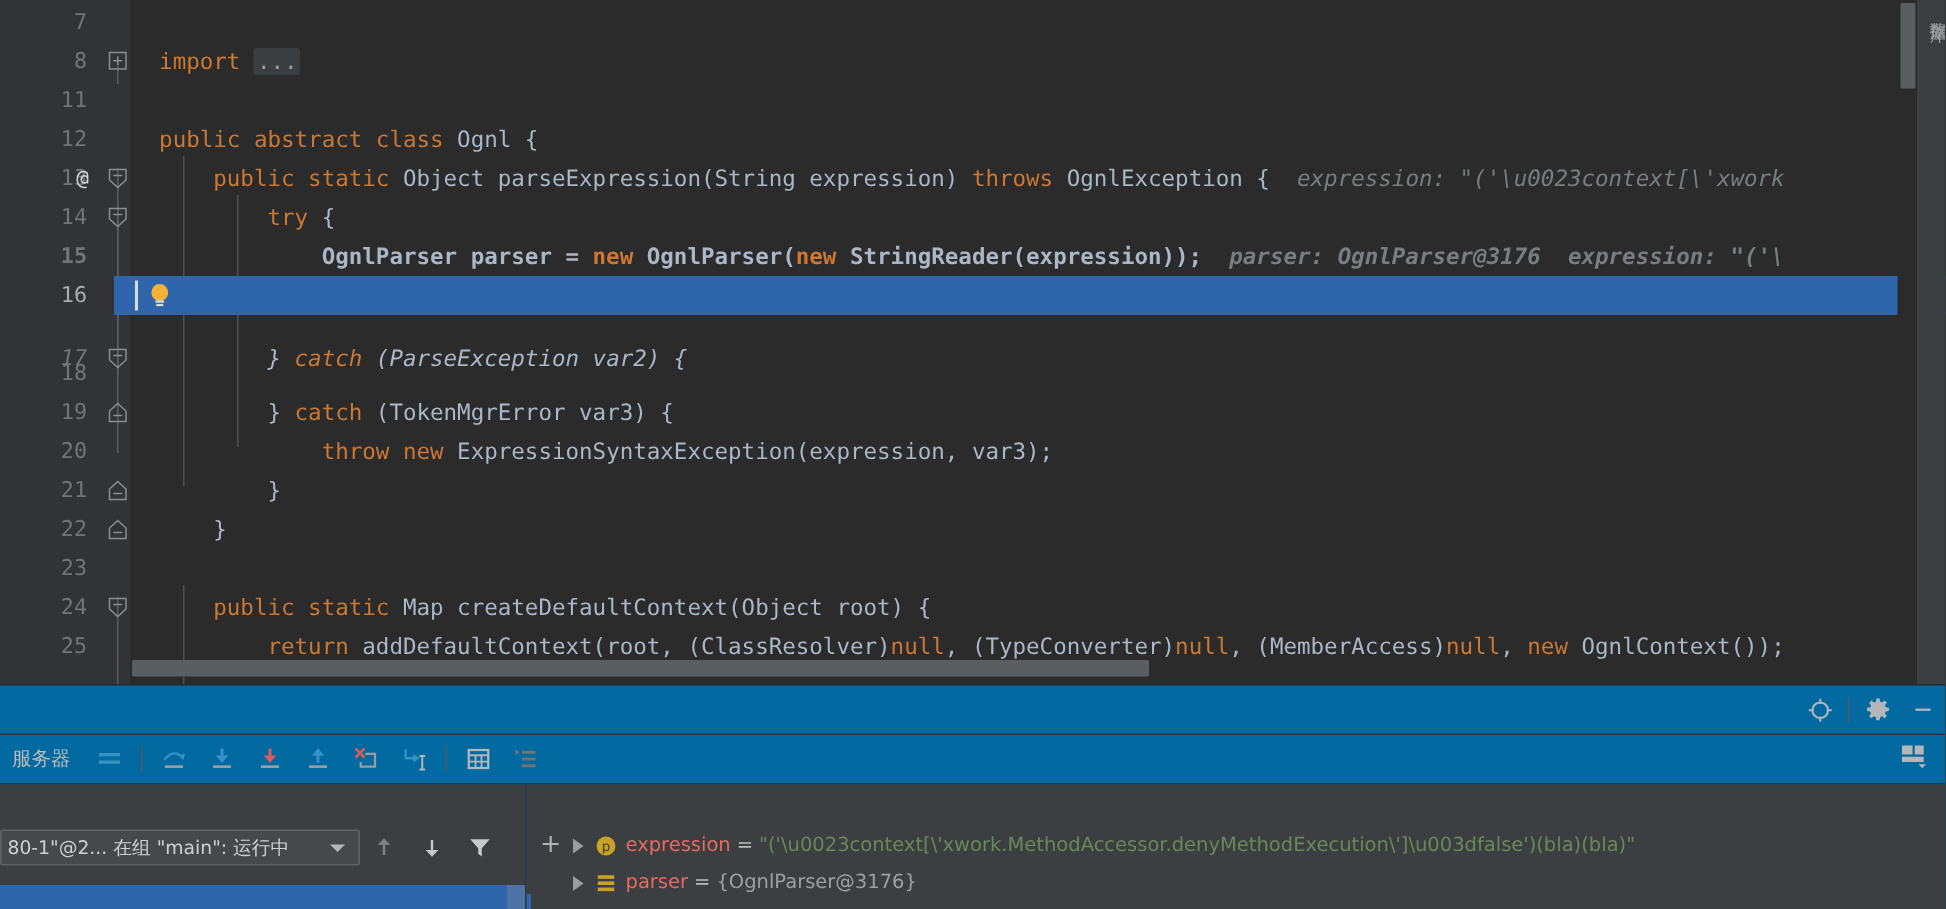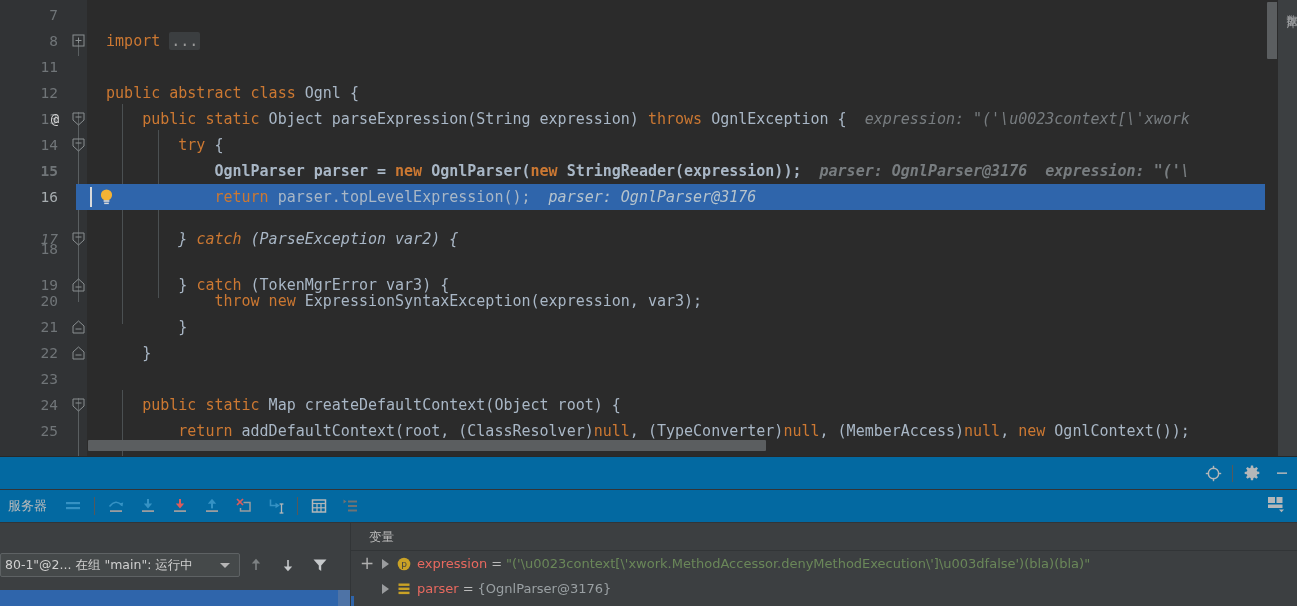--- a/index.html
+++ b/index.html
@@ -318,36 +318,35 @@
         </div>
         <div class="row hl" style="top: 184px;">
           <div class="rowbg"></div>
           <div class="lnum">16</div>
           <div class="bulb"><svg width="17" height="18" viewBox="0 0 17 18">
               <circle cx="8.5" cy="7" r="5.6" fill="#f5b335"></circle>
               <rect x="5.6" y="12.2" width="5.8" height="1.6" fill="#d9dadb"></rect>
               <rect x="6.2" y="14.6" width="4.6" height="1.5" fill="#d9dadb"></rect>
             </svg></div>
           <div class="caret"></div>
-          <div class="code">              <span class="kw">return</span> parser.topLevelExpression();  <span class="hint">parser: OgnlParser@3176</span></div>
         </div>
         <div class="row" style="top: 226px; font-style: italic;">
           <div class="lnum">17</div>
           <div class="fold">
             <svg width="13" height="14" viewBox="0 0 13 14">
               <path d="M1 1 L12 1 L12 8 L6.5 13 L1 8 Z" fill="none" stroke="#8a8f91" stroke-width="1"></path>
               <line x1="3.5" y1="5" x2="9.5" y2="5" stroke="#8a8f91" stroke-width="1"></line>
             </svg>
           </div>
           <div class="code">          } <span class="kw">catch</span> (ParseException var2) {</div>
         </div>
         <div class="row" style="top: 236px;">
           <div class="lnum">18</div>
         </div>
-        <div class="row" style="top: 272px;">
+        <div class="row" style="top: 262px;">
           <div class="lnum">19</div>
           <div class="fold">
             <svg width="13" height="14" viewBox="0 0 13 14">
               <path d="M1 13 L12 13 L12 6 L6.5 1 L1 6 Z" fill="none" stroke="#8a8f91" stroke-width="1"></path>
               <line x1="3.5" y1="9" x2="9.5" y2="9" stroke="#8a8f91" stroke-width="1"></line>
             </svg>
           </div>
           <div class="code">          } <span class="kw">catch</span> (TokenMgrError var3) {</div>
         </div>
         <div class="row" style="top: 288px;">
@@ -545,23 +544,20 @@
             <path d="M2.5 3.5 L15.5 3.5 L10.2 9.5 L10.2 15 L7.8 13.2 L7.8 9.5 Z" fill="#c6c9cb"></path>
           </svg>
         </div>
       </div>
       <div class="frame-row">
         <div class="frame-scroll"></div>
       </div>
     </div>
 
     <div class="vars-pane">
-      <div class="vars-header">
-        <span class="vars-header-label">变量</span>
-      </div>
       <div class="vars-tree">
         <div class="var-add">+</div>
         <div id="vars-container">
             <div class="var-row" style="top: 0px;">
               <span class="var-arrow"></span>
               <span class="var-icon"><svg width="14" height="14" viewBox="0 0 14 14">
                   <circle cx="7" cy="7" r="6.3" fill="#c9a226"></circle>
                   <text x="7" y="10.4" font-size="9" font-family="DejaVu Sans, sans-serif" fill="#3c3f41" text-anchor="middle">p</text>
                 </svg></span>
               <span class="var-name">expression</span>

